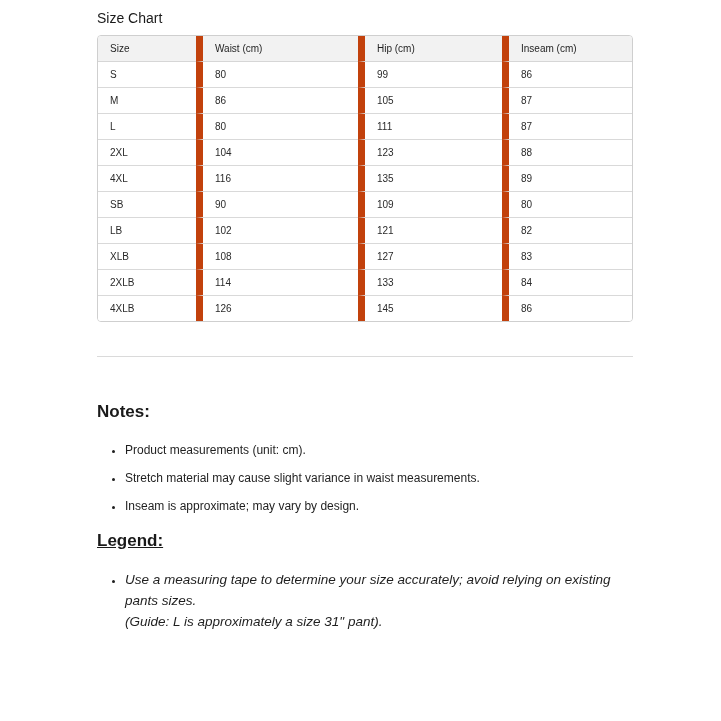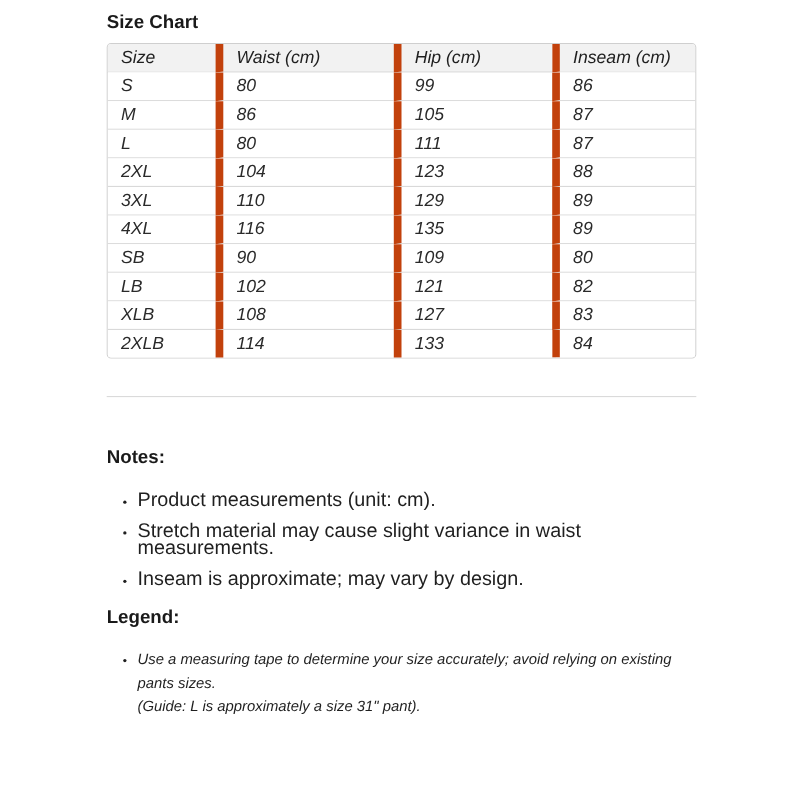--- a/index.html
+++ b/index.html
@@ -11,34 +11,33 @@
     font-family: "Liberation Sans", "DejaVu Sans", sans-serif;
     color: #1f1f1f;
     -webkit-font-smoothing: antialiased;
   }
   .content {
     box-sizing: content-box;
     padding: 10px 0 0 97px;
     width: 536px;
   }
   .page-title {
-    font-size: 17px;
-    font-weight: 700;
+    font-size: 14px;
+    font-weight: 400;
     margin: 0 0 9px 0;
     color: #1a1a1a;
   }
   table.size-chart {
     width: 536px;
     border-collapse: separate;
     border-spacing: 0;
     border: 1px solid #cfcfcf;
     border-radius: 4px;
-    font-size: 16px;
+    font-size: 10px;
     table-layout: fixed;
-    font-style: italic;
   }
   table.size-chart th:nth-child(1), table.size-chart td:nth-child(1) { width: 86px; }
   table.size-chart th:nth-child(2), table.size-chart td:nth-child(2) { width: 143px; }
   table.size-chart th:nth-child(3), table.size-chart td:nth-child(3) { width: 125px; }
   table.size-chart th:nth-child(4), table.size-chart td:nth-child(4) { width: auto; }
   table.size-chart th {
     background: #f2f2f2;
     font-weight: 400;
     text-align: left;
     padding: 0 0 0 12px;
@@ -70,28 +69,28 @@
     font-weight: 700;
     margin: 45px 0 0 0;
     color: #1a1a1a;
   }
   ul.bullet-list {
     margin: 20px 0 0 0;
     padding-left: 28px;
     list-style: disc outside;
   }
   ul.bullet-list li {
-    font-size: 18px;
+    font-size: 12px;
     line-height: 16px;
     margin-bottom: 12px;
     white-space: pre-line;
     color: #1f1f1f;
   }
   ul.bullet-list li::marker { font-size: 11px; }
-  .legend-heading { margin-top: 17px; }
+  .legend-heading { margin-top: 17px; text-decoration: underline; }
   ul.legend-list { margin-top: 18px; }
   ul.legend-list li {
     font-style: italic;
     line-height: 21px;
     font-size: 13.5px;
   }
 </style>
 </head>
 <body>
 
@@ -127,26 +126,20 @@
           <td>111</td>
           <td>87</td>
         </tr>
         <tr>
           <td>2XL</td>
           <td>104</td>
           <td>123</td>
           <td>88</td>
         </tr>
         <tr>
-          <td>3XL</td>
-          <td>110</td>
-          <td>129</td>
-          <td>89</td>
-        </tr>
-        <tr>
           <td>4XL</td>
           <td>116</td>
           <td>135</td>
           <td>89</td>
         </tr>
         <tr>
           <td>SB</td>
           <td>90</td>
           <td>109</td>
           <td>80</td>
@@ -162,20 +155,26 @@
           <td>108</td>
           <td>127</td>
           <td>83</td>
         </tr>
         <tr>
           <td>2XLB</td>
           <td>114</td>
           <td>133</td>
           <td>84</td>
         </tr>
+        <tr>
+          <td>4XLB</td>
+          <td>126</td>
+          <td>145</td>
+          <td>86</td>
+        </tr>
       </tbody>
   </table>
 
   <hr class="section-divider">
 
   <h4 class="sub-heading notes-heading">Notes:</h4>
 
   <ul class="bullet-list">
       <li>Product measurements (unit: cm).</li>
       <li>Stretch material may cause slight variance in waist measurements.</li>

